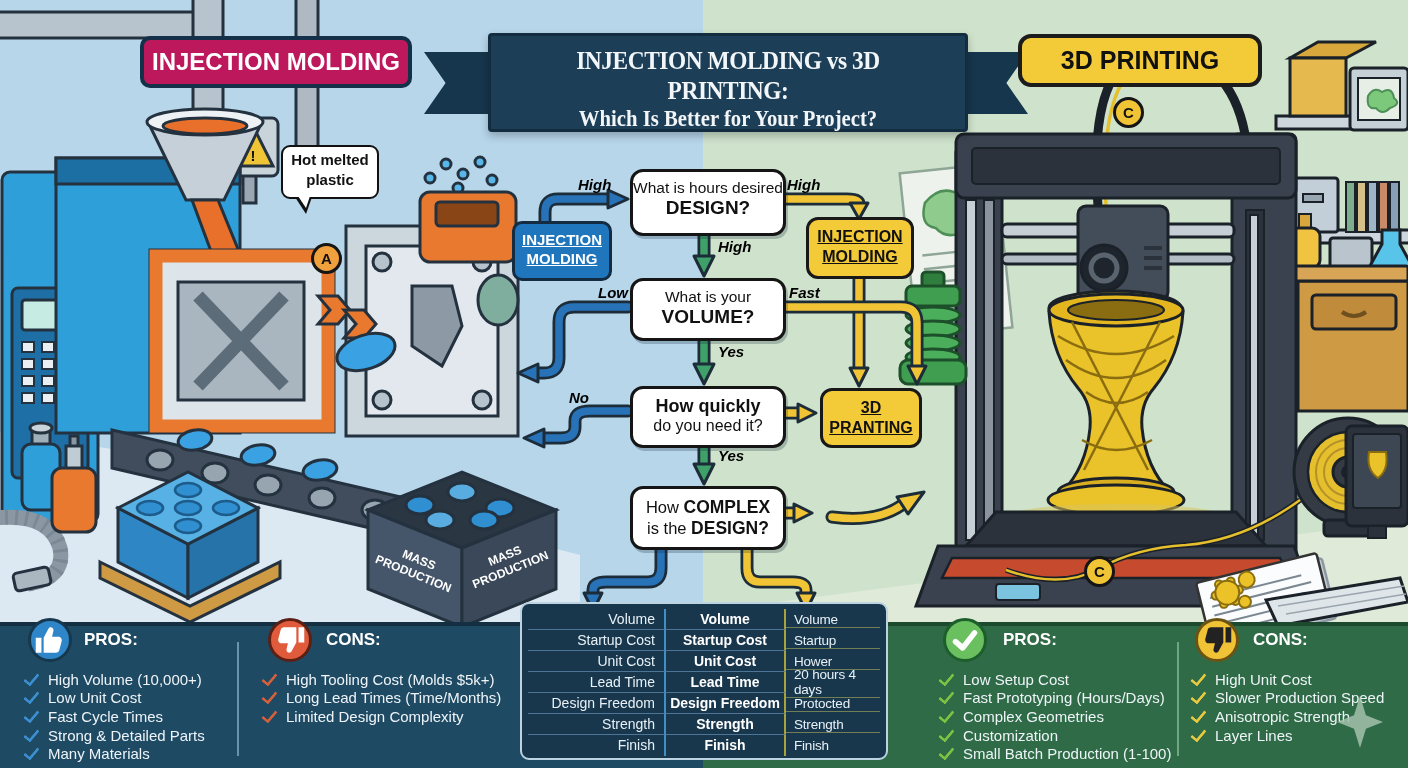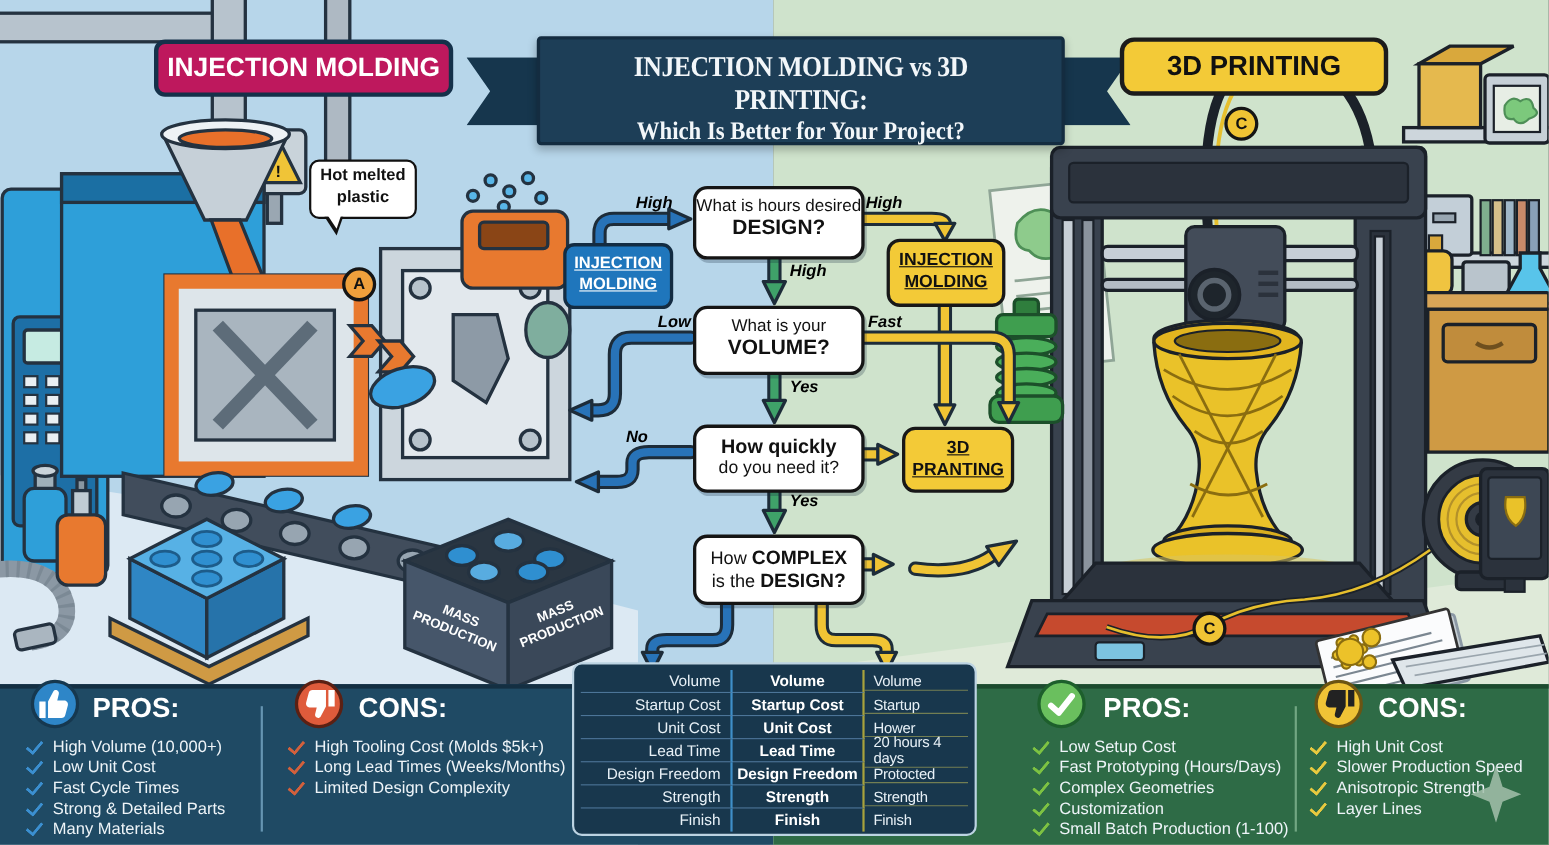--- a/index.html
+++ b/index.html
@@ -49,21 +49,21 @@
   .cmp .c1{text-align:right;padding-right:9px;border-right:2px solid #3f8fc9;}
   .cmp .c2{text-align:center;font-weight:bold;color:#fff;border-right:2px solid #a8a23c;}
   .cmp .c3{text-align:left;padding-left:8px;font-size:13.5px;letter-spacing:-.2px;}
   .cmp .c1,.cmp .c2{height:100%;line-height:21px;box-sizing:border-box;}
   .cmp .rb{border-bottom:1.5px solid rgba(120,170,215,.55);}
   .cmp .rby{border-bottom:1.5px solid rgba(190,185,90,.55);}
   
   .band{overflow:visible;color:#eef4f8;}
   .band-im{left:0;top:622px;width:703px;height:146px;background:#1f4a64;border-top:4px solid #142f42;}
   .band-3dp{left:703px;top:622px;width:705px;height:146px;background:#2e6b46;border-top:4px solid #1c4a2e;}
-  .ph{position:absolute;font-size:25px;font-weight:bold;color:#fff;}
+  .ph{position:absolute;font-size:17px;font-weight:bold;color:#fff;}
   .icircle{position:absolute;width:44px;height:44px;border-radius:50%;top:-8px;}
   .plist{position:absolute;list-style:none;margin:0;padding:0;top:44px;}
   .plist li{display:flex;align-items:center;height:18.6px;font-size:15px;white-space:nowrap;}
   .chk{display:inline-block;width:12px;height:6px;border-left:3.5px solid #fff;border-bottom:3.5px solid #fff;
     transform:rotate(-50deg) translate(1px,-1px);margin-right:9px;border-radius:1px;flex:0 0 auto;}
   .ck-blue .chk{border-color:#3b8fd0;} .ck-red .chk{border-color:#d2603c;}
   .ck-grn .chk{border-color:#7dc242;} .ck-yel .chk{border-color:#e7c93f;}
   .vdiv{position:absolute;top:16px;width:2px;height:114px;background:rgba(150,200,230,.6);}
   .band-3dp .vdiv{background:rgba(170,215,180,.55);}
   .sparkle{position:absolute;width:46px;height:52px;background:#a3c0ab;opacity:.85;
@@ -386,21 +386,21 @@
         </svg>
     </span>
     <span class="ph" style="left:326px;top:4px">CONS:</span>
     <ul class="plist ck-red" style="left:262px;font-size:14.5px">
       <li>
           <span class="chk"></span>
           <span>High Tooling Cost (Molds $5k+)</span>
         </li>
       <li>
           <span class="chk"></span>
-          <span>Long Lead Times (Weeks/Months)</span>
+          <span>Long Lead Times (Time/Months)</span>
         </li>
       <li>
           <span class="chk"></span>
           <span>Limited Design Complexity</span>
         </li>
     </ul>
   </div>
 
   <div class="abs band band-3dp">
     <span class="icircle" style="left:240px;background:#6abf5e;border:3px solid #1d5f2c;box-sizing:border-box">

